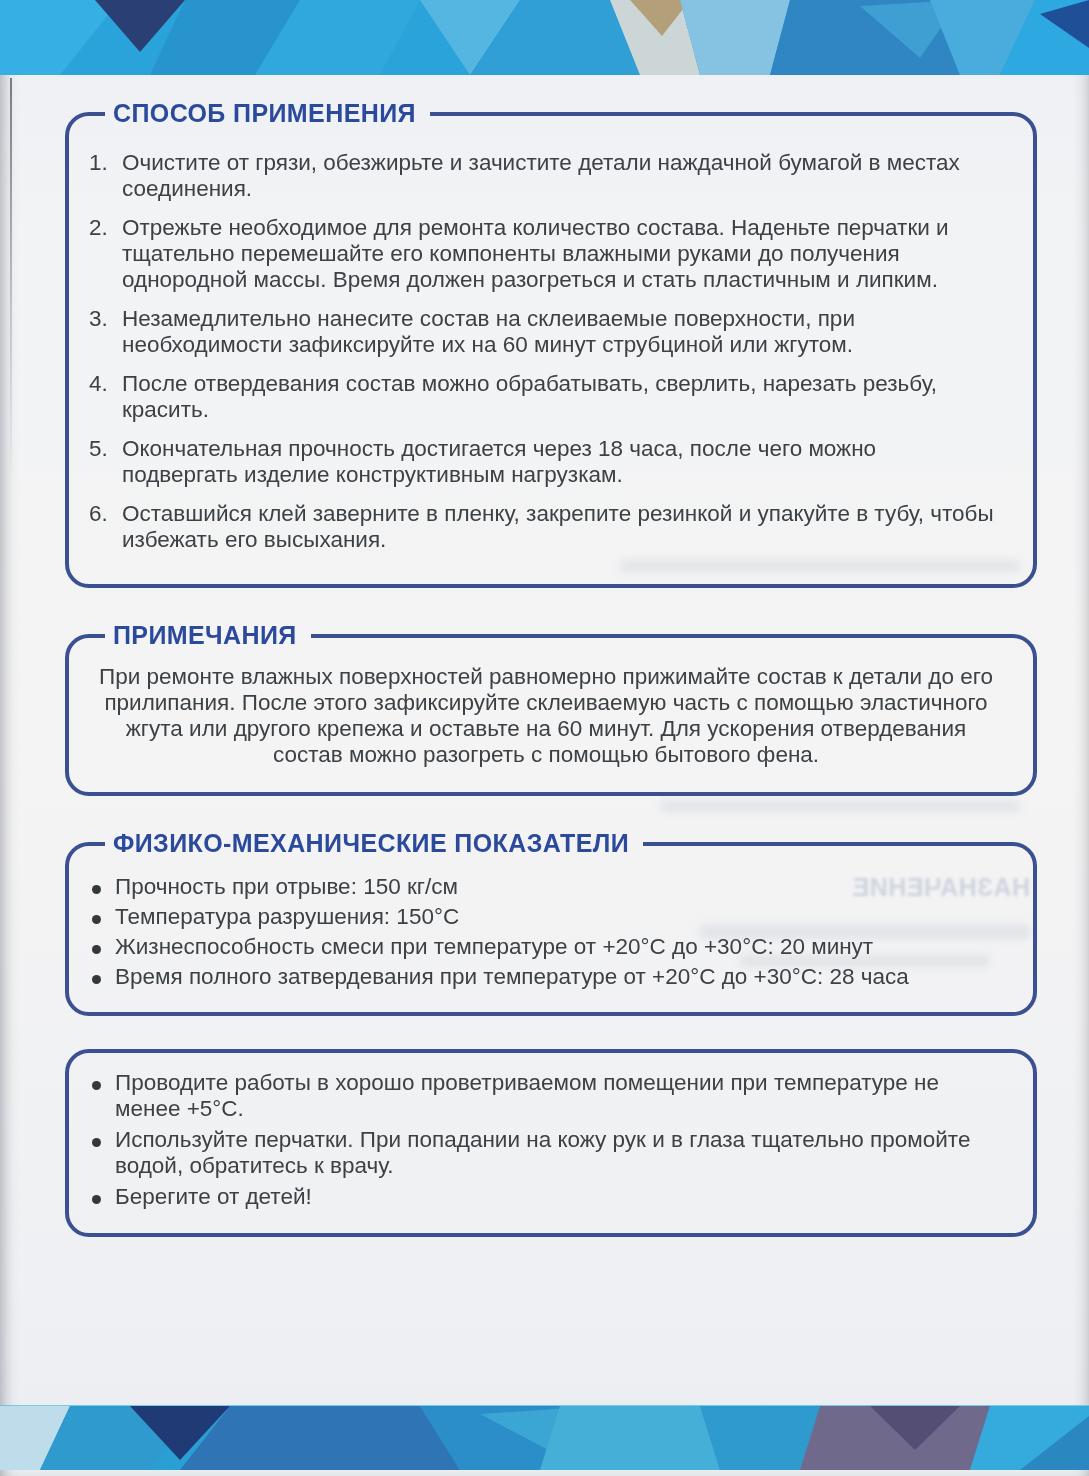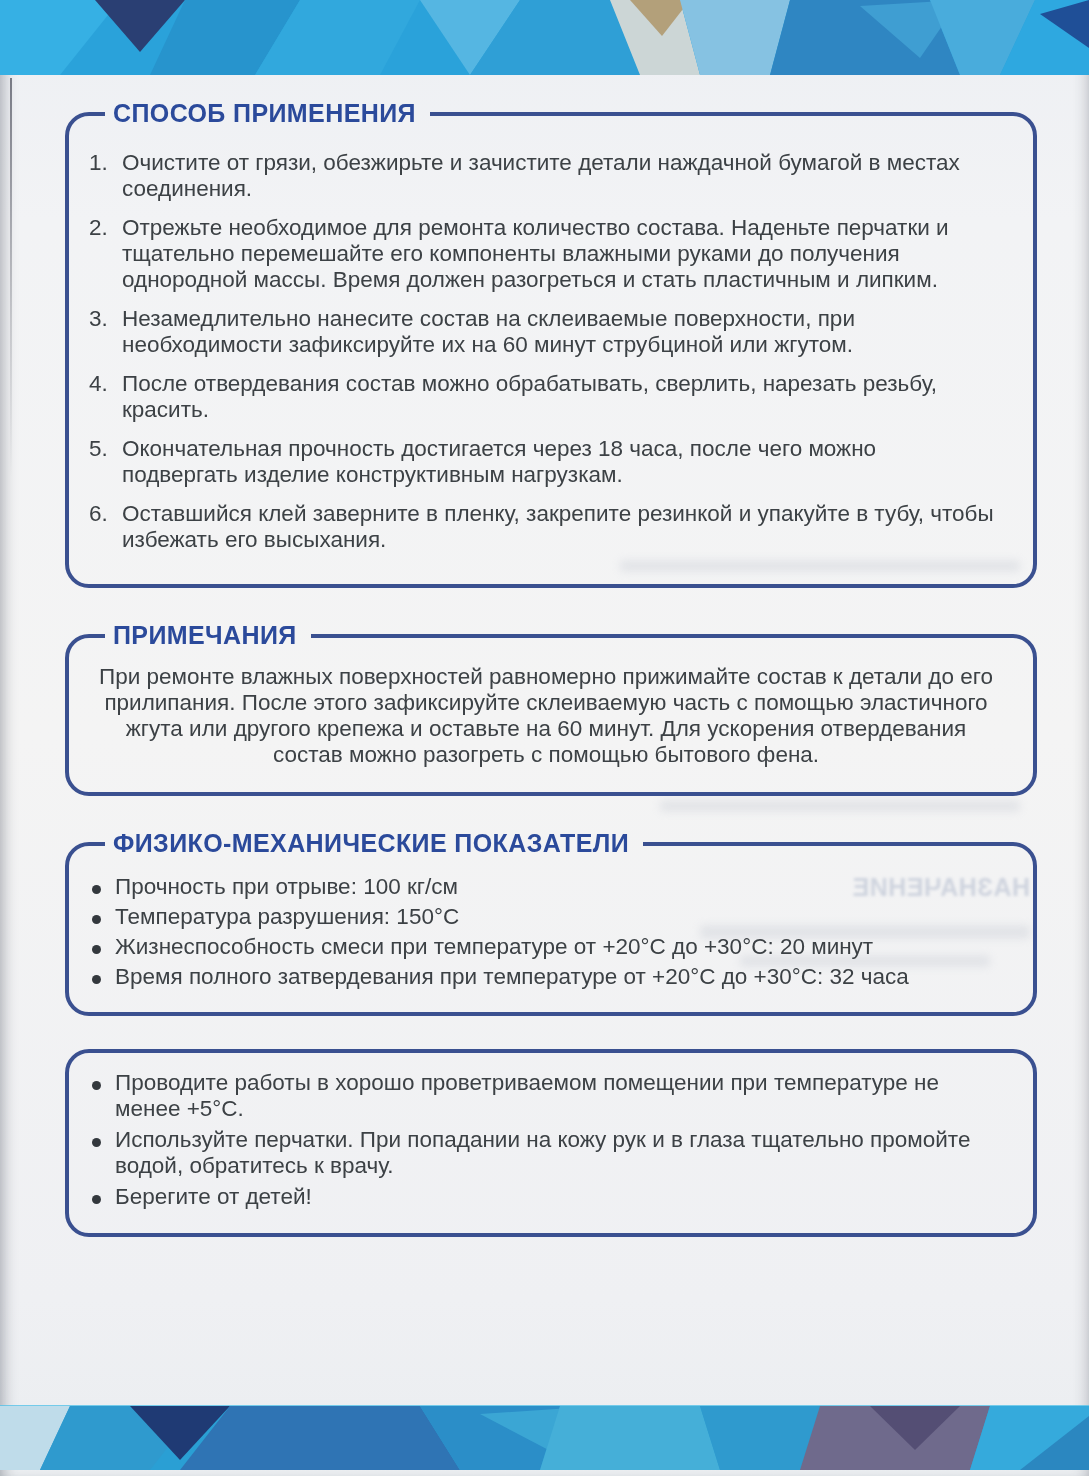--- a/index.html
+++ b/index.html
@@ -148,24 +148,24 @@
     </fieldset>
 
     <fieldset class="section">
       <legend>ПРИМЕЧАНИЯ</legend>
       <p class="body-text notes-para">При ремонте влажных поверхностей равномерно прижимайте состав к детали до его прилипания. После этого зафиксируйте склеиваемую часть с помощью эластичного жгута или другого крепежа и оставьте на 60 минут. Для ускорения отвердевания состав можно разогреть с помощью бытового фена.</p>
     </fieldset>
 
     <fieldset class="section">
       <legend>ФИЗИКО-МЕХАНИЧЕСКИЕ ПОКАЗАТЕЛИ</legend>
       <ul class="dot-list body-text">
-        <li><span>Прочность при отрыве: 100 кг/см</span></li>
+        <li><span>Прочность при отрыве: 150 кг/см</span></li>
         <li><span>Температура разрушения: 150°C</span></li>
         <li><span>Жизнеспособность смеси при температуре от +20°C до +30°C: 20 минут</span></li>
-        <li><span>Время полного затвердевания при температуре от +20°C до +30°C: 32 часа</span></li>
+        <li><span>Время полного затвердевания при температуре от +20°C до +30°C: 28 часа</span></li>
       </ul>
     </fieldset>
 
     <fieldset class="section">
       <ul class="dot-list spaced body-text">
         <li><span>Проводите работы в хорошо проветриваемом помещении при температуре не менее +5°C.</span></li>
         <li><span>Используйте перчатки. При попадании на кожу рук и в глаза тщательно промойте водой, обратитесь к врачу.</span></li>
         <li><span>Берегите от детей!</span></li>
       </ul>
     </fieldset>

